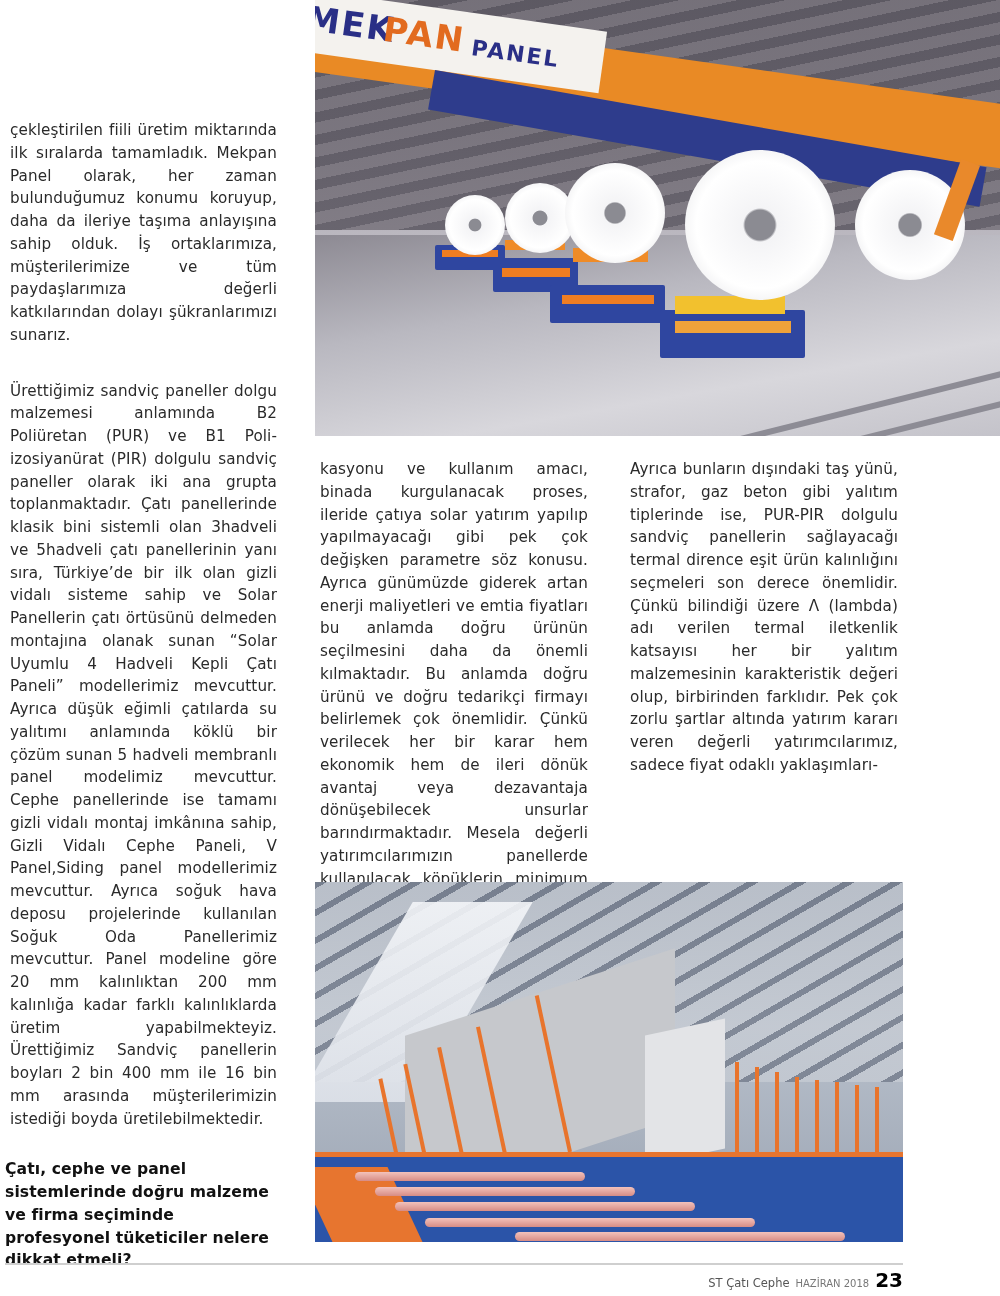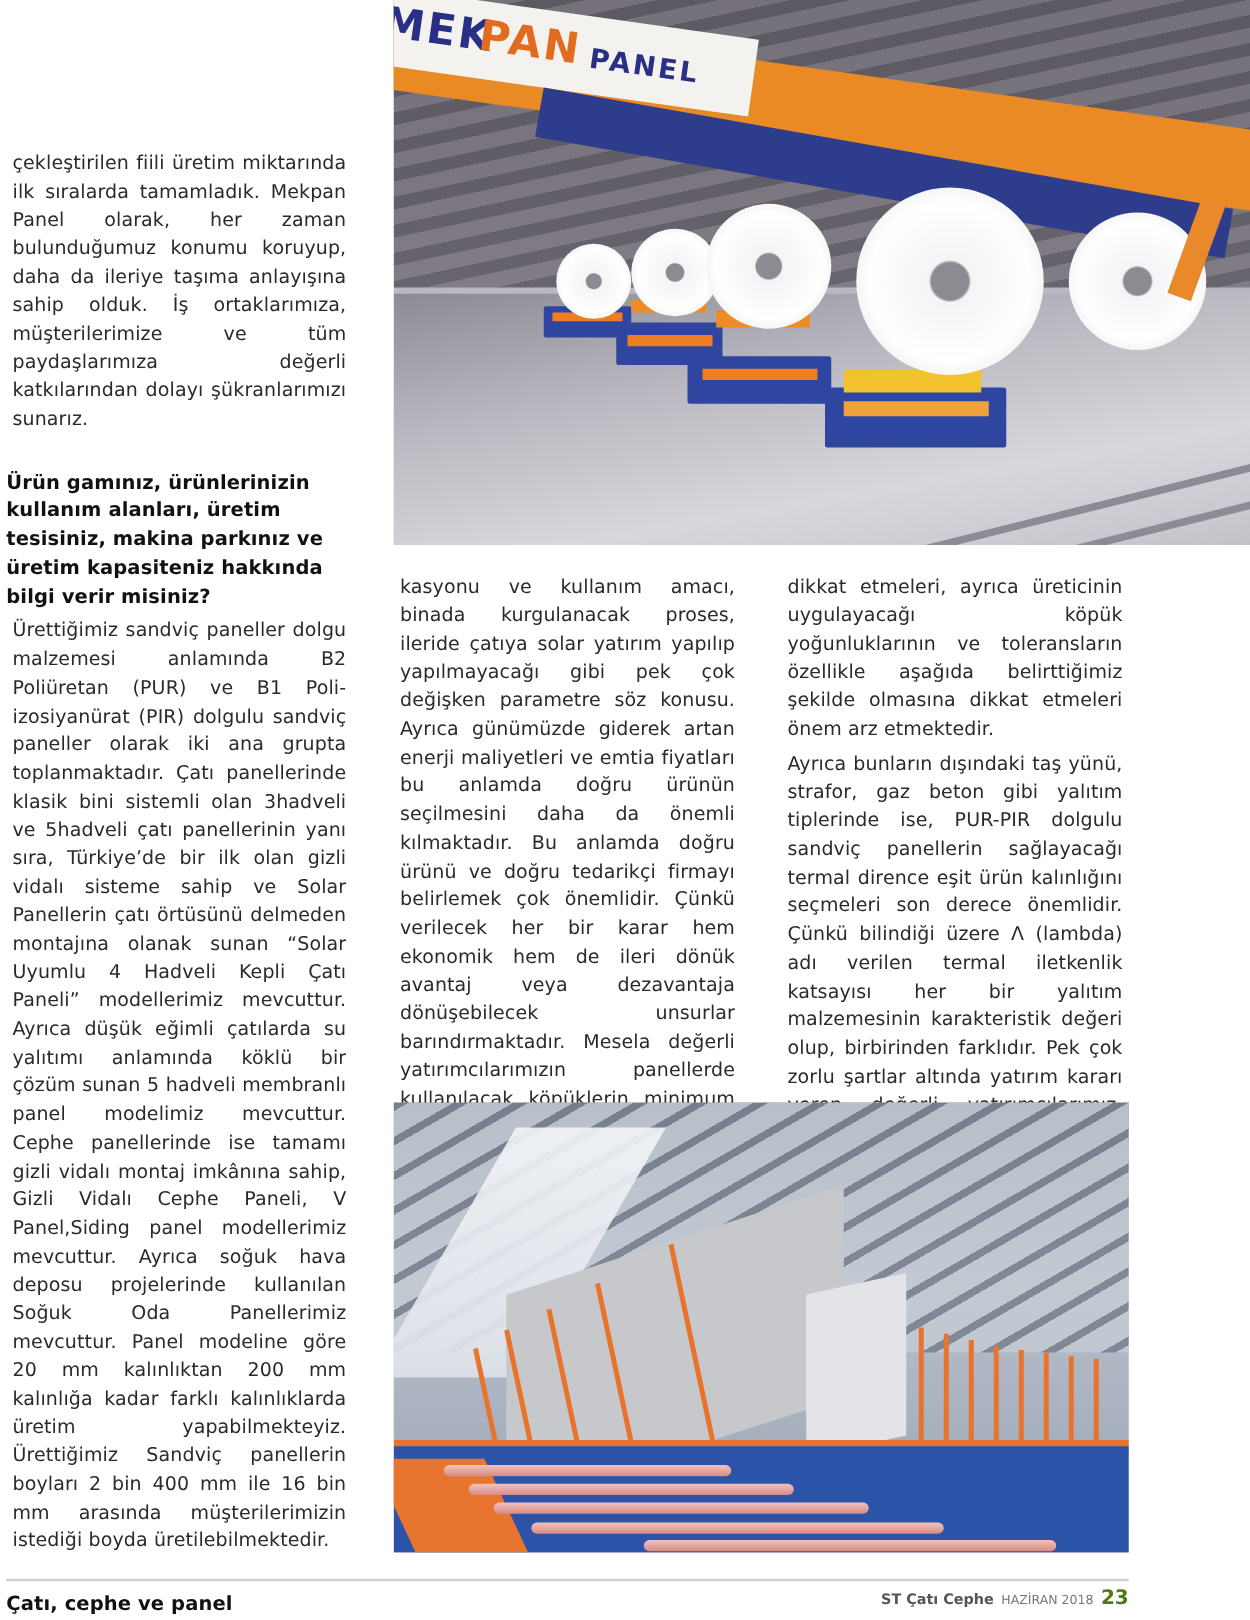--- a/index.html
+++ b/index.html
@@ -52,23 +52,23 @@
   #photo-bottom .panel-stack { position:absolute; background:#c6c8cc; }
   #photo-bottom .arm { position:absolute; width:4px; background:#e8742c; transform-origin: bottom center; }
   #photo-bottom .bed { position:absolute; left:0; top:275px; width:100%; height:85px; background:#2b54a8; }
   #photo-bottom .roller { position:absolute; height:9px; border-radius:5px;
     background: linear-gradient(180deg, #f3c2bb, #d78c85); }
   #photo-bottom .orange-rail { position:absolute; background:#e7752f; }
 
   
   #footer-rule { position:absolute; left:5px; top:1263px; width:898px; height:2px; background:#cfcfcf; }
   #footer { position:absolute; right:97px; top:1268px; display:flex; align-items:baseline; gap:6px; }
-  #footer .mag { font-size:11.5px; font-weight:bold; color:#555; }
+  #footer .mag { font-size:11.5px; font-weight:normal; color:#555; }
   #footer .date { font-size:10px; color:#777; }
-  #footer .pg { font-size:16px; font-weight:bold; color:#4d7c0f; }
+  #footer .pg { font-size:20px; font-weight:bold; color:#000000; }
 </style>
 </head>
 <body>
 
 <div id="photo-top" class="photo">
   <div class="roof"></div>
   <div class="beam"></div>
   <div class="sign">
     <span class="mek">MEK</span>
     <span class="pan">PAN</span>
@@ -102,33 +102,31 @@
   <div class="stand-o" style="left:360px;top:296px;width:110px;height:18px;background:#f2c12e;"></div>
   <div class="coil" style="left:370px;top:150px;width:150px;height:150px;"></div>
 
   <div class="coil" style="left:540px;top:170px;width:110px;height:110px;"></div>
   <div class="stand-o" style="left:632px;top:160px;width:20px;height:80px;background:#e9892b;transform:rotate(20deg);"></div>
 </div>
 
 <div id="col1" class="col">
   <p>çekleştirilen fiili üretim miktarında ilk sıralarda tamamladık. Mekpan Panel olarak, her zaman bulunduğumuz konumu koruyup, daha da ileriye taşıma anlayışına sahip olduk. İş ortaklarımıza, müşterilerimize ve tüm paydaşlarımıza değerli katkılarından dolayı şükranlarımızı sunarız.</p>
   <div class="gap"></div>
-  <h3 class="q">Ürün gamınız, ürünlerinizin kullanım alanları, üretim tesisiniz, makina parkınız ve üretim kapasiteniz hakkında bilgi verir misiniz?</h3>
   <p>Ürettiğimiz sandviç paneller dolgu malzemesi anlamında B2 Poliüretan (PUR) ve B1 Poli-izosiyanürat (PIR) dolgulu sandviç paneller olarak iki ana grupta toplanmaktadır. Çatı panellerinde klasik bini sistemli olan 3hadveli ve 5hadveli çatı panellerinin yanı sıra, Türkiye’de bir ilk olan gizli vidalı sisteme sahip ve Solar Panellerin çatı örtüsünü delmeden montajına olanak sunan “Solar Uyumlu 4 Hadveli Kepli Çatı Paneli” modellerimiz mevcuttur. Ayrıca düşük eğimli çatılarda su yalıtımı anlamında köklü bir çözüm sunan 5 hadveli membranlı panel modelimiz mevcuttur. Cephe panellerinde ise tamamı gizli vidalı montaj imkânına sahip, Gizli Vidalı Cephe Paneli, V Panel,Siding panel modellerimiz mevcuttur. Ayrıca soğuk hava deposu projelerinde kullanılan Soğuk Oda Panellerimiz mevcuttur. Panel modeline göre 20 mm kalınlıktan 200 mm kalınlığa kadar farklı kalınlıklarda üretim yapabilmekteyiz. Ürettiğimiz Sandviç panellerin boyları 2 bin 400 mm ile 16 bin mm arasında müşterilerimizin istediği boyda üretilebilmektedir.</p>
   <div class="gap"></div>
   <h3 class="q">Çatı, cephe ve panel sistemlerinde doğru malzeme ve firma seçiminde profesyonel tüketiciler nelere dikkat etmeli?</h3>
 
 </div>
 
 <div id="col2" class="col">
   <p>kasyonu ve kullanım amacı, binada kurgulanacak proses, ileride çatıya solar yatırım yapılıp yapılmayacağı gibi pek çok değişken parametre söz konusu. Ayrıca günümüzde giderek artan enerji maliyetleri ve emtia fiyatları bu anlamda doğru ürünün seçilmesini daha da önemli kılmaktadır. Bu anlamda doğru ürünü ve doğru tedarikçi firmayı belirlemek çok önemlidir. Çünkü verilecek her bir karar hem ekonomik hem de ileri dönük avantaj veya dezavantaja dönüşebilecek unsurlar barındırmaktadır. Mesela değerli yatırımcılarımızın panellerde kullanılacak köpüklerin minimum B2 veya B1 yanmazlık sınıfına sahip olmasına</p>
 </div>
 
 <div id="col3" class="col">
-  <p style="text-align-last:left;">dikkat etmeleri, ayrıca üreticinin uygulayacağı köpük yoğunluklarının ve toleransların özellikle aşağıda belirttiğimiz şekilde olmasına dikkat etmeleri önem arz etmektedir.</p>
   <p>Ayrıca bunların dışındaki taş yünü, strafor, gaz beton gibi yalıtım tiplerinde ise, PUR-PIR dolgulu sandviç panellerin sağlayacağı termal dirence eşit ürün kalınlığını seçmeleri son derece önemlidir. Çünkü bilindiği üzere Λ (lambda) adı verilen termal iletkenlik katsayısı her bir yalıtım malzemesinin karakteristik değeri olup, birbirinden farklıdır. Pek çok zorlu şartlar altında yatırım kararı veren değerli yatırımcılarımız, sadece fiyat odaklı yaklaşımları-</p>
 </div>
 
 <div id="photo-bottom" class="photo">
   <div class="roof2"></div>
   <div class="sky"></div>
   <div class="panel-stack" style="left:90px;top:110px;width:270px;height:170px;transform:skewY(-18deg);"></div>
   <div class="panel-stack" style="left:330px;top:145px;width:80px;height:130px;background:#e3e4e7;transform:skewY(-12deg);"></div>
 
   <div class="arm" style="left:253px;top:110px;height:160px;transform:rotate(-12deg);"></div>

